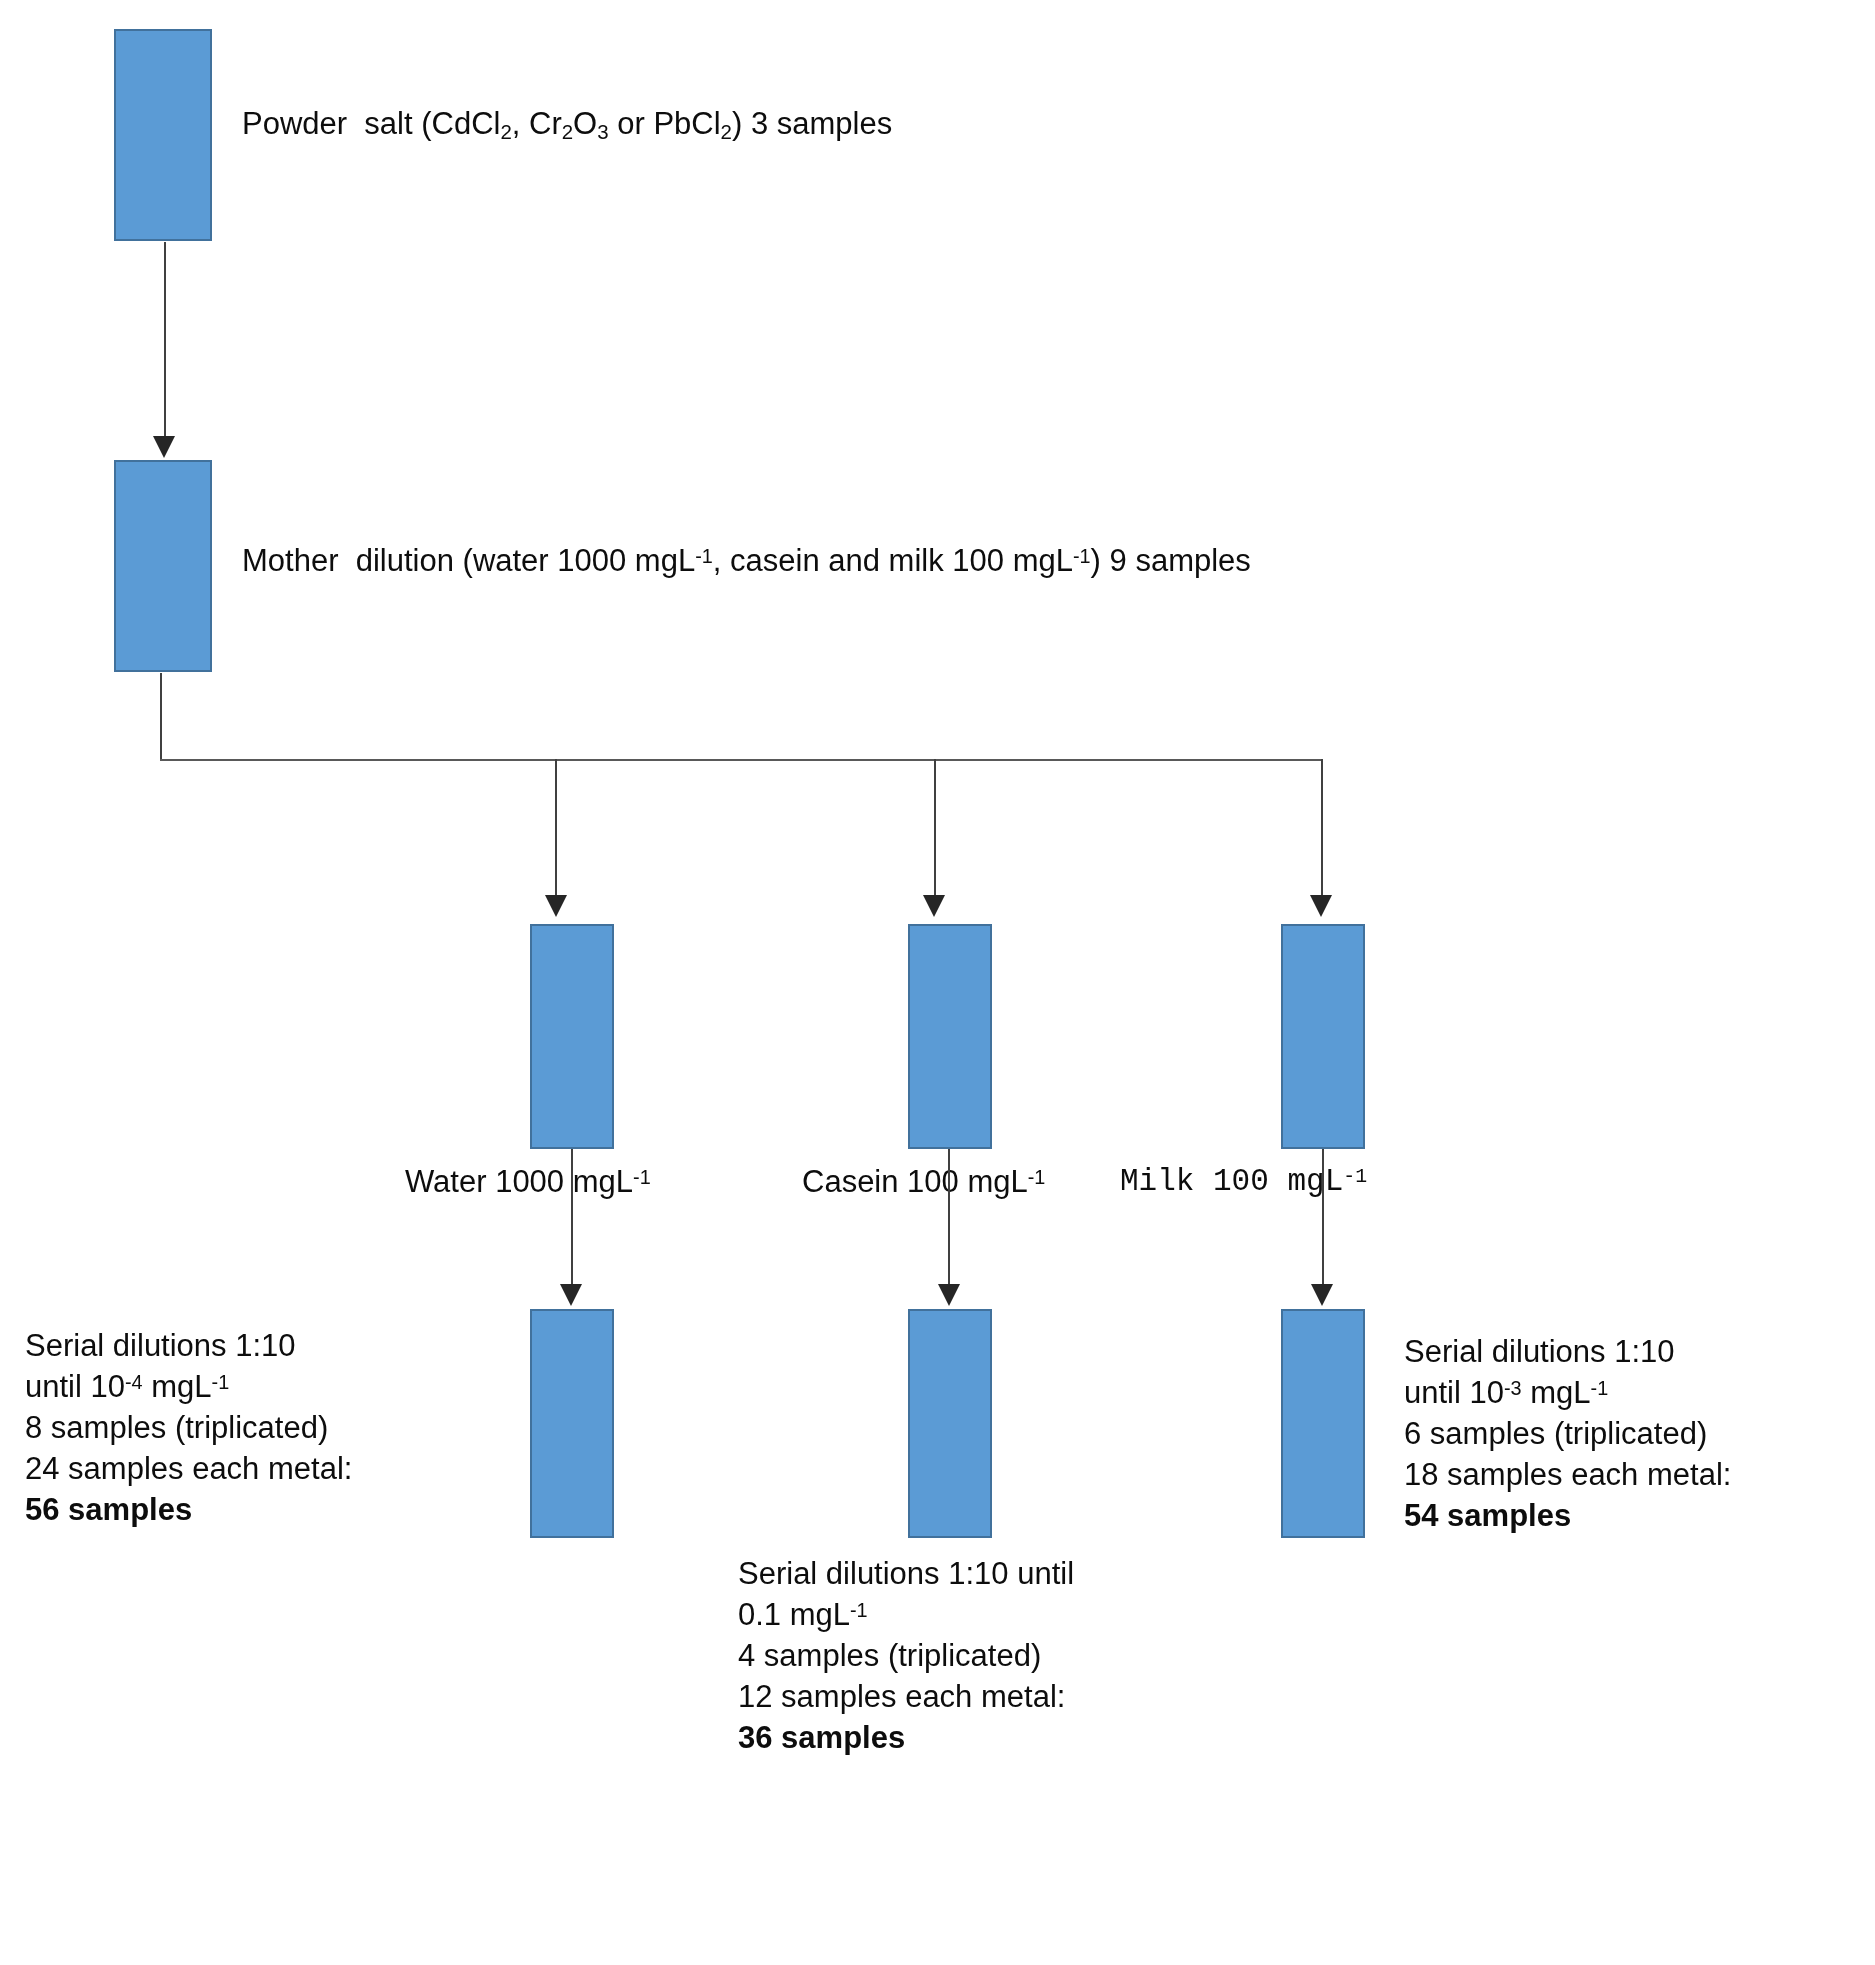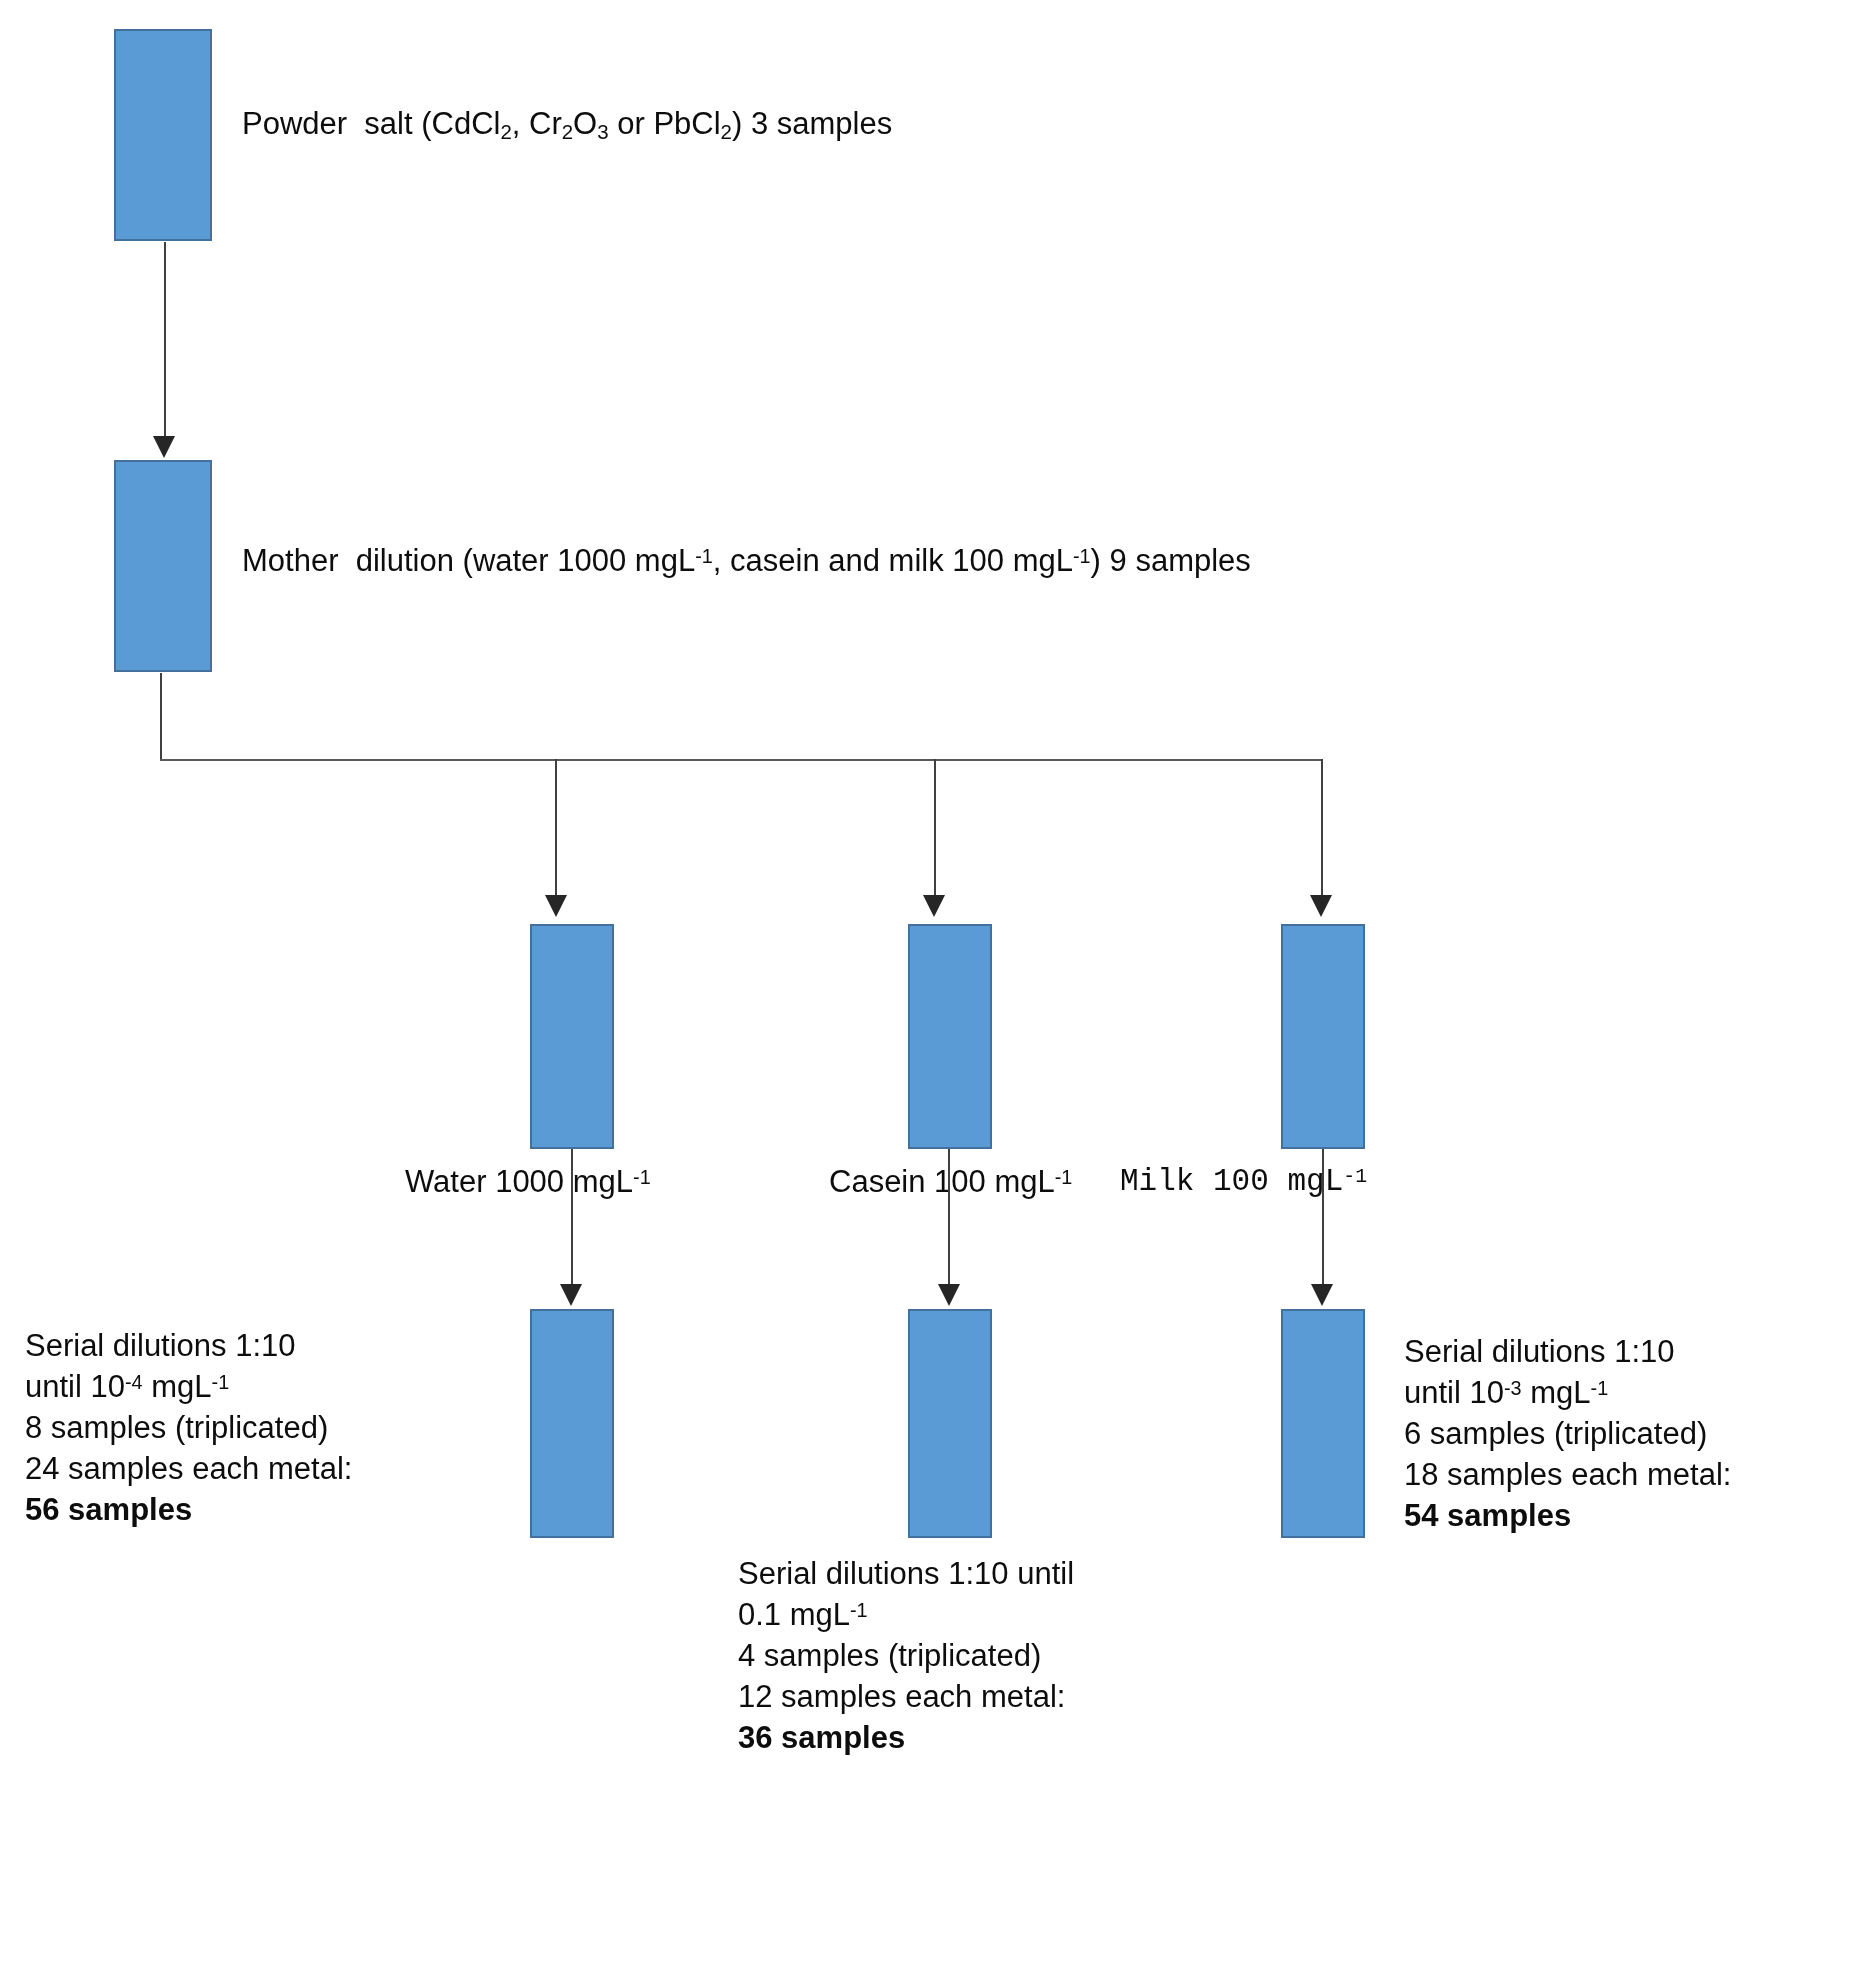--- a/index.html
+++ b/index.html
@@ -90,21 +90,21 @@
   <div class="vline" style="left:1321px; top:759px; height:137px;"></div>
   <div class="arrowhead" style="left:1310px; top:895px;"></div>
 
   <div class="box" style="left:530px; top:924px; width:84px; height:225px;"></div>
   <div class="box" style="left:908px; top:924px; width:84px; height:225px;"></div>
   <div class="box" style="left:1281px; top:924px; width:84px; height:225px;"></div>
 
 
   <div class="txt" style="left:405px; top:1162px;"><span>Water 1000 mgL</span><sup>-1</sup></div>
 
-  <div class="txt" style="left:829px; top:1162px;"><span>Casein 100 mgL</span><sup>-1</sup></div>
+  <div class="txt" style="left:802px; top:1162px;"><span>Casein 100 mgL</span><sup>-1</sup></div>
 
   <div class="txt" style="left:1120px; top:1162px;font-family:Liberation Mono, monospace;"><span>Milk 100 mgL</span><sup>-1</sup></div>
 
   <div class="vline" style="left:571px; top:1149px; height:136px;"></div>
   <div class="arrowhead" style="left:560px; top:1284px;"></div>
 
   <div class="vline" style="left:948px; top:1149px; height:136px;"></div>
   <div class="arrowhead" style="left:938px; top:1284px;"></div>
 
   <div class="vline" style="left:1322px; top:1149px; height:136px;"></div>

